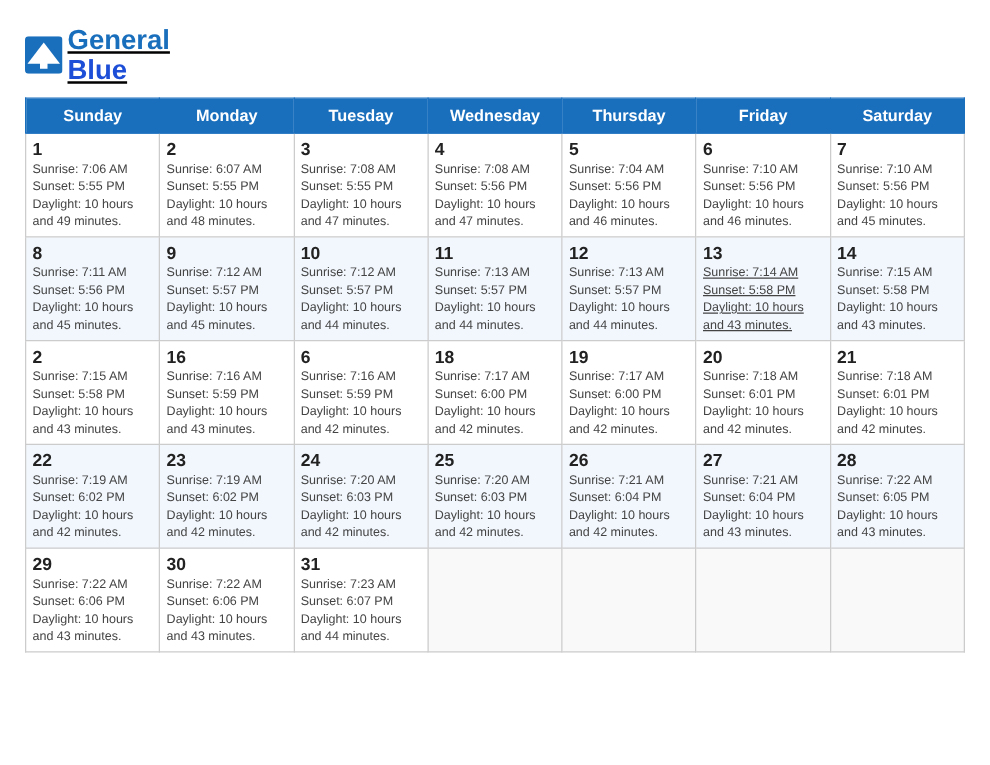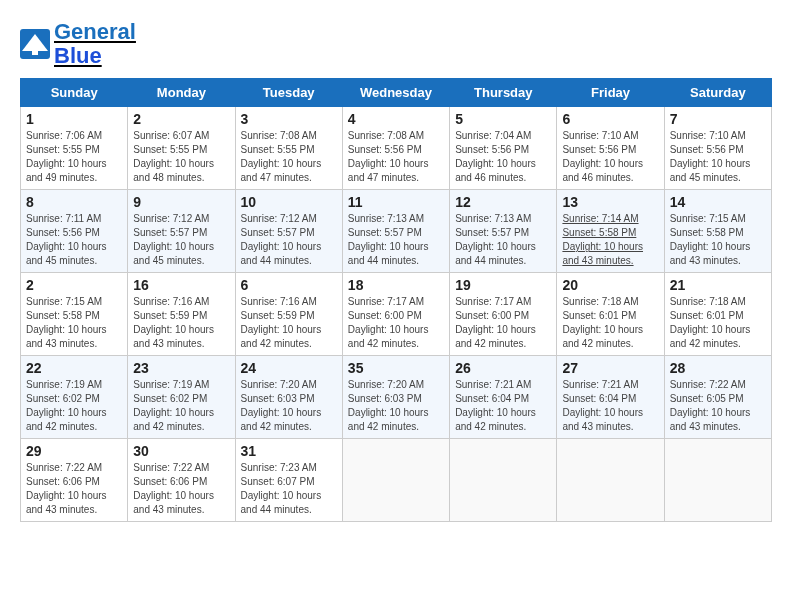--- a/index.html
+++ b/index.html
@@ -290,21 +290,21 @@
 and 42 minutes.</div>
         </td>
         <td>
           <span class="day-num">24</span>
           <div class="day-info" style="white-space: pre-line;">Sunrise: 7:20 AM
 Sunset: 6:03 PM
 Daylight: 10 hours
 and 42 minutes.</div>
         </td>
         <td>
-          <span class="day-num">35</span>
+          <span class="day-num">25</span>
           <div class="day-info" style="white-space: pre-line;">Sunrise: 7:20 AM
 Sunset: 6:03 PM
 Daylight: 10 hours
 and 42 minutes.</div>
         </td>
         <td>
           <span class="day-num">26</span>
           <div class="day-info" style="white-space: pre-line;">Sunrise: 7:21 AM
 Sunset: 6:04 PM
 Daylight: 10 hours

